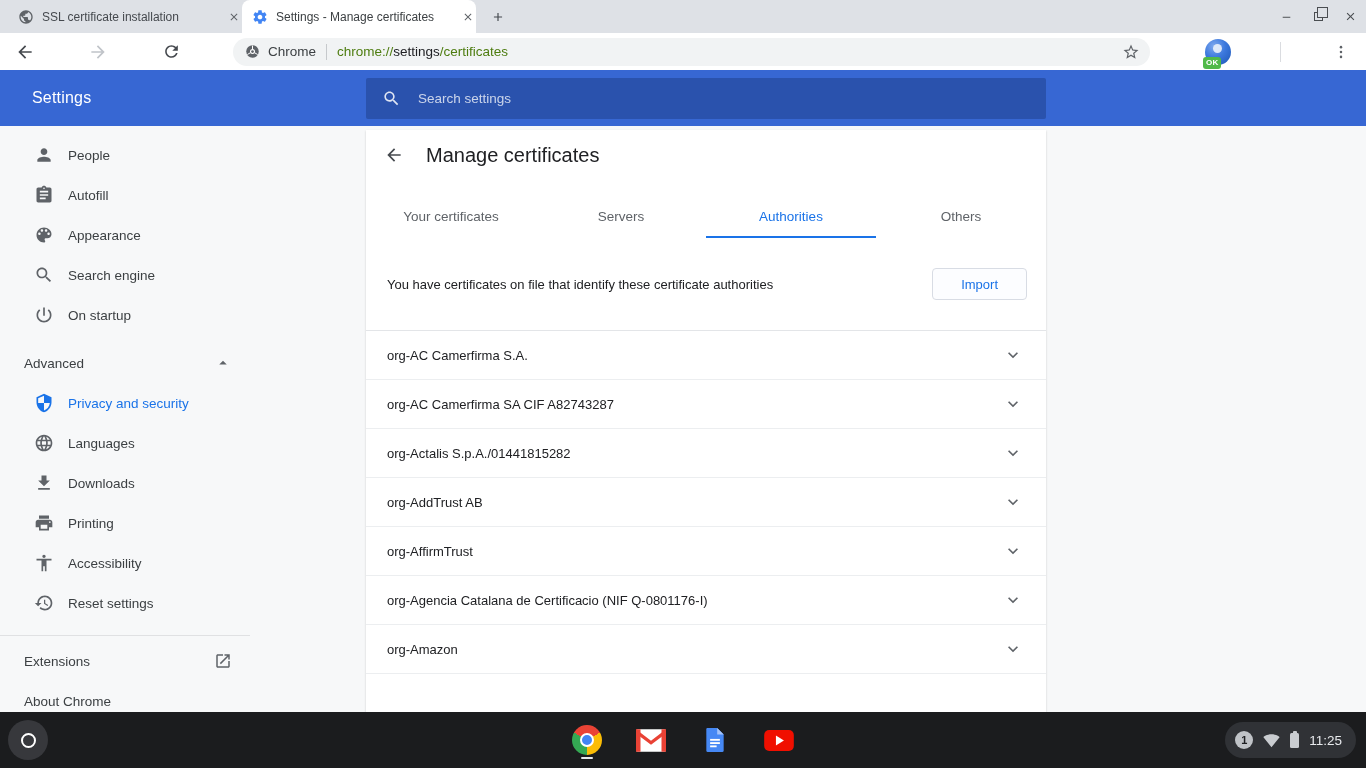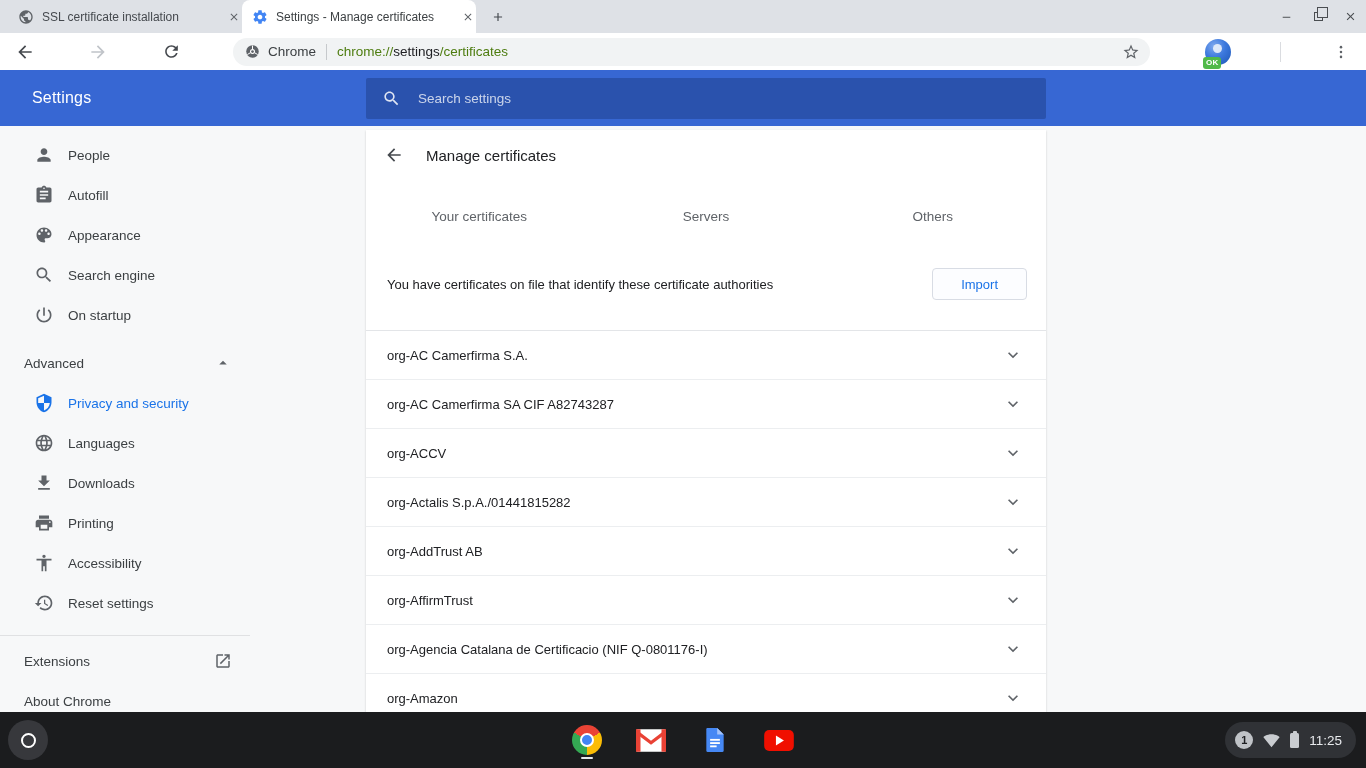--- a/index.html
+++ b/index.html
@@ -52,21 +52,21 @@
   .side-item { height:40px; display:flex; align-items:center; padding:0 18px 0 34px; color:#3c4043; font-size:13.5px; font-weight:500; }
   .side-item .s-icon { width:20px; height:20px; margin-right:14px; flex:none; }
   .side-item.selected { color:#1a73e8; }
   .advanced-row { height:40px; margin-top:8px; display:flex; align-items:center; justify-content:space-between; padding:0 18px 0 24px; color:#3c4043; font-size:13.5px; font-weight:500; }
   .side-divider { height:1px; background:#e0e1e3; margin:12px 0 5px 0; }
   .link-row { height:40px; display:flex; align-items:center; justify-content:space-between; padding:0 18px 0 24px; color:#3c4043; font-size:13.5px; font-weight:500; }
 
   
   .card { position:absolute; left:366px; top:4px; width:680px; bottom:0; background:#fff; box-shadow:0 1px 2px rgba(0,0,0,.18); overflow:hidden; }
   .card-header { height:50px; display:flex; align-items:center; padding:0 14px 0 18px; }
-  .card-title { font-size:15px; color:#202124; font-weight:500; margin-left:22px; }
+  .card-title { font-size:20px; color:#202124; font-weight:500; margin-left:22px; }
   .cert-tabs { display:flex; margin-top:16px; height:42px; }
   .cert-tab { flex:1; display:flex; align-items:center; justify-content:center; font-size:13.5px; font-weight:500; color:#5f6368; border-bottom:2px solid transparent; }
   .cert-tab.active { color:#1a73e8; border-bottom-color:#1a73e8; }
   .import-row { display:flex; align-items:center; justify-content:space-between; padding:30px 19px 30px 21px; border-bottom:1px solid #e3e5e8; }
   .import-text { font-size:13px; color:#202124; }
   .import-btn { height:32px; padding:0 28px; border:1px solid #d8dce4; border-radius:4px; background:#fcfdff; color:#1a73e8; font-size:13px; font-weight:500; font-family:"Liberation Sans", sans-serif; }
   .cert-row { height:49px; display:flex; align-items:center; justify-content:space-between; padding:0 23px 0 21px; border-bottom:1px solid #eceef0; }
   .cert-name { font-size:13px; color:#202124; }
 
   
@@ -318,42 +318,37 @@
     <div class="card-header">
       <svg viewBox="0 0 24 24" width="20" height="20">
           <path fill="#45494e" d="M20 11H7.83l5.59-5.59L12 4l-8 8 8 8 1.41-1.41L7.83 13H20v-2z"></path>
         </svg>
       <span class="card-title">Manage certificates</span>
     </div>
 
     <div class="cert-tabs">
       <div class="cert-tab">Your certificates</div>
       <div class="cert-tab">Servers</div>
+      <div class="cert-tab active">Authorities</div>
       <div class="cert-tab">Others</div>
     </div>
 
     <div class="import-row">
       <span class="import-text">You have certificates on file that identify these certificate authorities</span>
       <button class="import-btn">Import</button>
     </div>
 
     <div class="cert-row">
       <span class="cert-name">org-AC Camerfirma S.A.</span>
       <svg viewBox="0 0 24 24" width="20" height="20">
           <path fill="#5f6368" d="M16.59 8.59L12 13.17 7.41 8.59 6 10l6 6 6-6z"></path>
         </svg>
     </div>
     <div class="cert-row">
       <span class="cert-name">org-AC Camerfirma SA CIF A82743287</span>
-      <svg viewBox="0 0 24 24" width="20" height="20">
-          <path fill="#5f6368" d="M16.59 8.59L12 13.17 7.41 8.59 6 10l6 6 6-6z"></path>
-        </svg>
-    </div>
-    <div class="cert-row">
-      <span class="cert-name">org-ACCV</span>
       <svg viewBox="0 0 24 24" width="20" height="20">
           <path fill="#5f6368" d="M16.59 8.59L12 13.17 7.41 8.59 6 10l6 6 6-6z"></path>
         </svg>
     </div>
     <div class="cert-row">
       <span class="cert-name">org-Actalis S.p.A./01441815282</span>
       <svg viewBox="0 0 24 24" width="20" height="20">
           <path fill="#5f6368" d="M16.59 8.59L12 13.17 7.41 8.59 6 10l6 6 6-6z"></path>
         </svg>
     </div>

